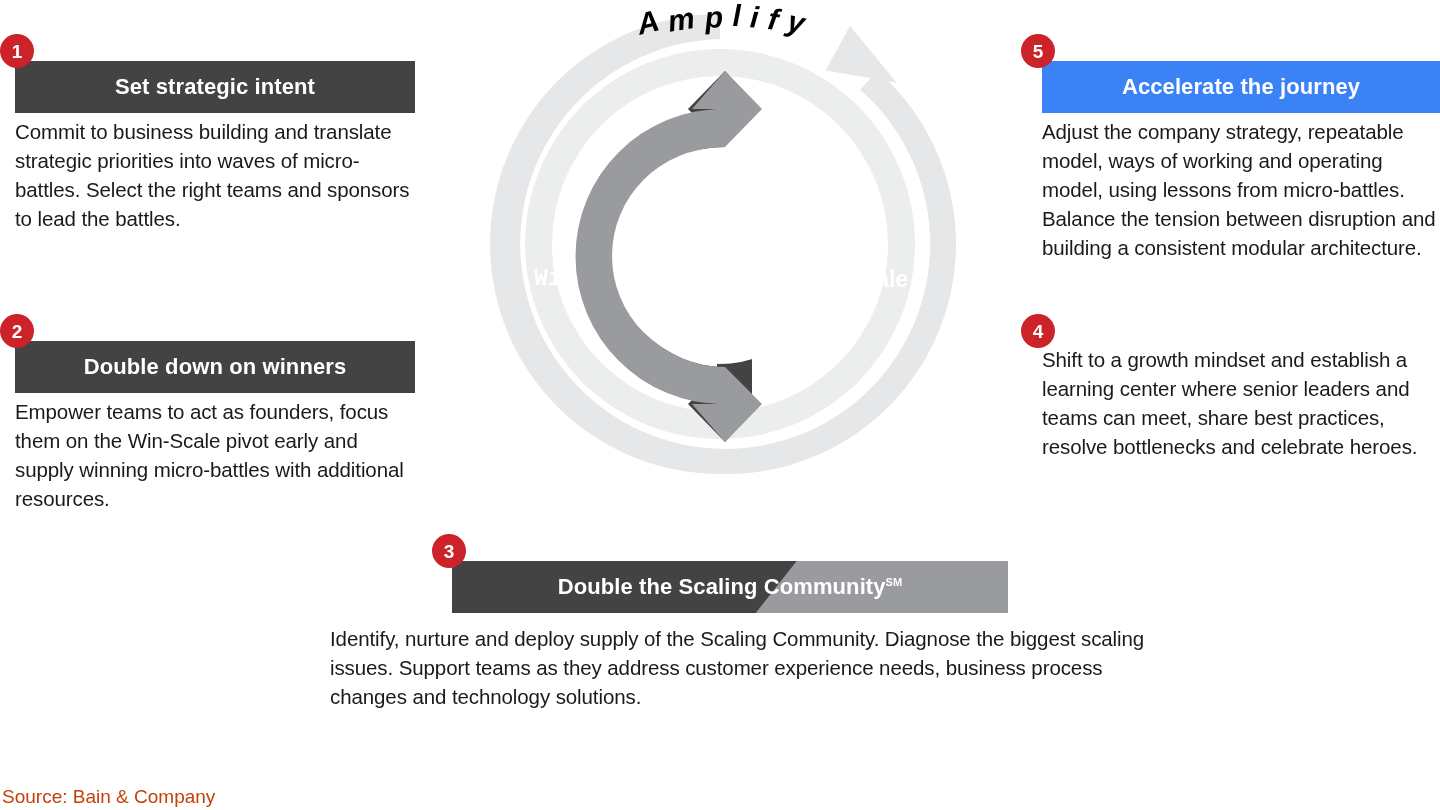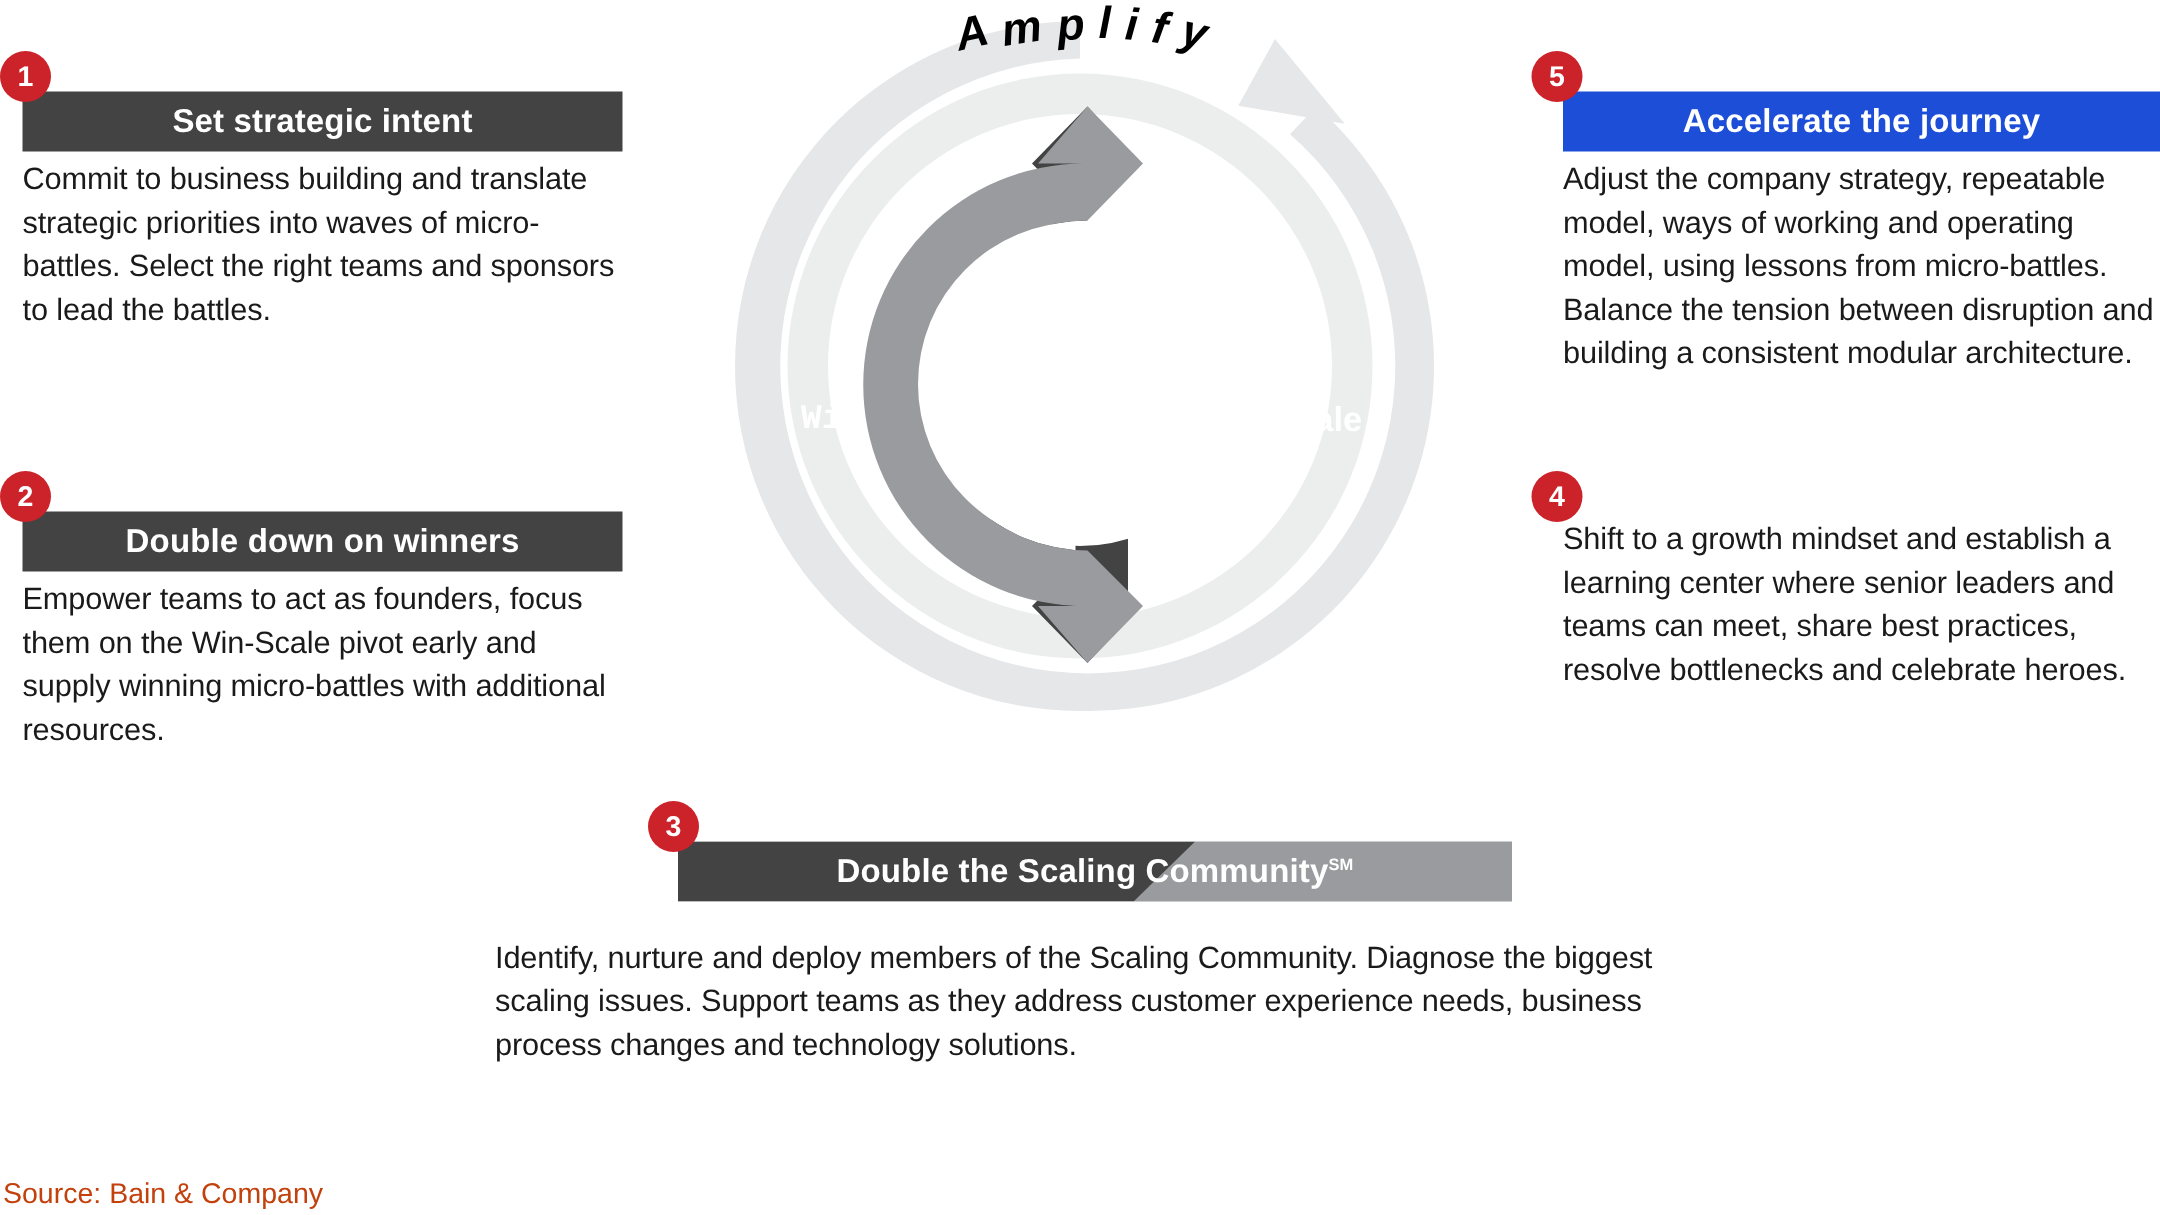--- a/index.html
+++ b/index.html
@@ -19,27 +19,27 @@
   .canvas {
     position: absolute;
     inset: 0;
   }
 
   
   .step { position: absolute; }
 
   .step-header {
     position: relative;
-    height: 40px;
+    height: 52px;
     display: flex;
     align-items: center;
     justify-content: center;
   }
   .step-header.dark  { background: #434343; }
-  .step-header.gray  { background: #1d4ed8; }
+  .step-header.gray  { background: #3b82f6; }
 
   .step-header-title {
     color: #ffffff;
     font-size: 22px;
     font-weight: bold;
     letter-spacing: 0.1px;
     line-height: 1;
     white-space: nowrap;
     position: relative;
     z-index: 3;
@@ -245,21 +245,21 @@
     </div>
     <div class="step-body">Empower teams to act as founders, focus them on the Win-Scale pivot early and supply winning micro-battles with additional resources.</div>
   </div>
 
   <div class="step" id="step-3">
     <div class="badge">3</div>
     <div class="step-header">
       <div class="split-bg"></div>
       <div class="step-header-title"><span>Double the Scaling Community</span><sup>SM</sup></div>
     </div>
-    <div class="step-body">Identify, nurture and deploy members of the Scaling Community. Diagnose the biggest scaling issues. Support teams as they address customer experience needs, business process changes and technology solutions.</div>
+    <div class="step-body">Identify, nurture and deploy supply of the Scaling Community. Diagnose the biggest scaling issues. Support teams as they address customer experience needs, business process changes and technology solutions.</div>
   </div>
 
   <div class="step" id="step-4">
     <div class="badge">4</div>
     <div class="step-body">Shift to a growth mindset and establish a learning center where senior leaders and teams can meet, share best practices, resolve bottlenecks and celebrate heroes.</div>
   </div>
 
   <div class="step" id="step-5">
     <div class="badge">5</div>
     <div class="step-header gray">

